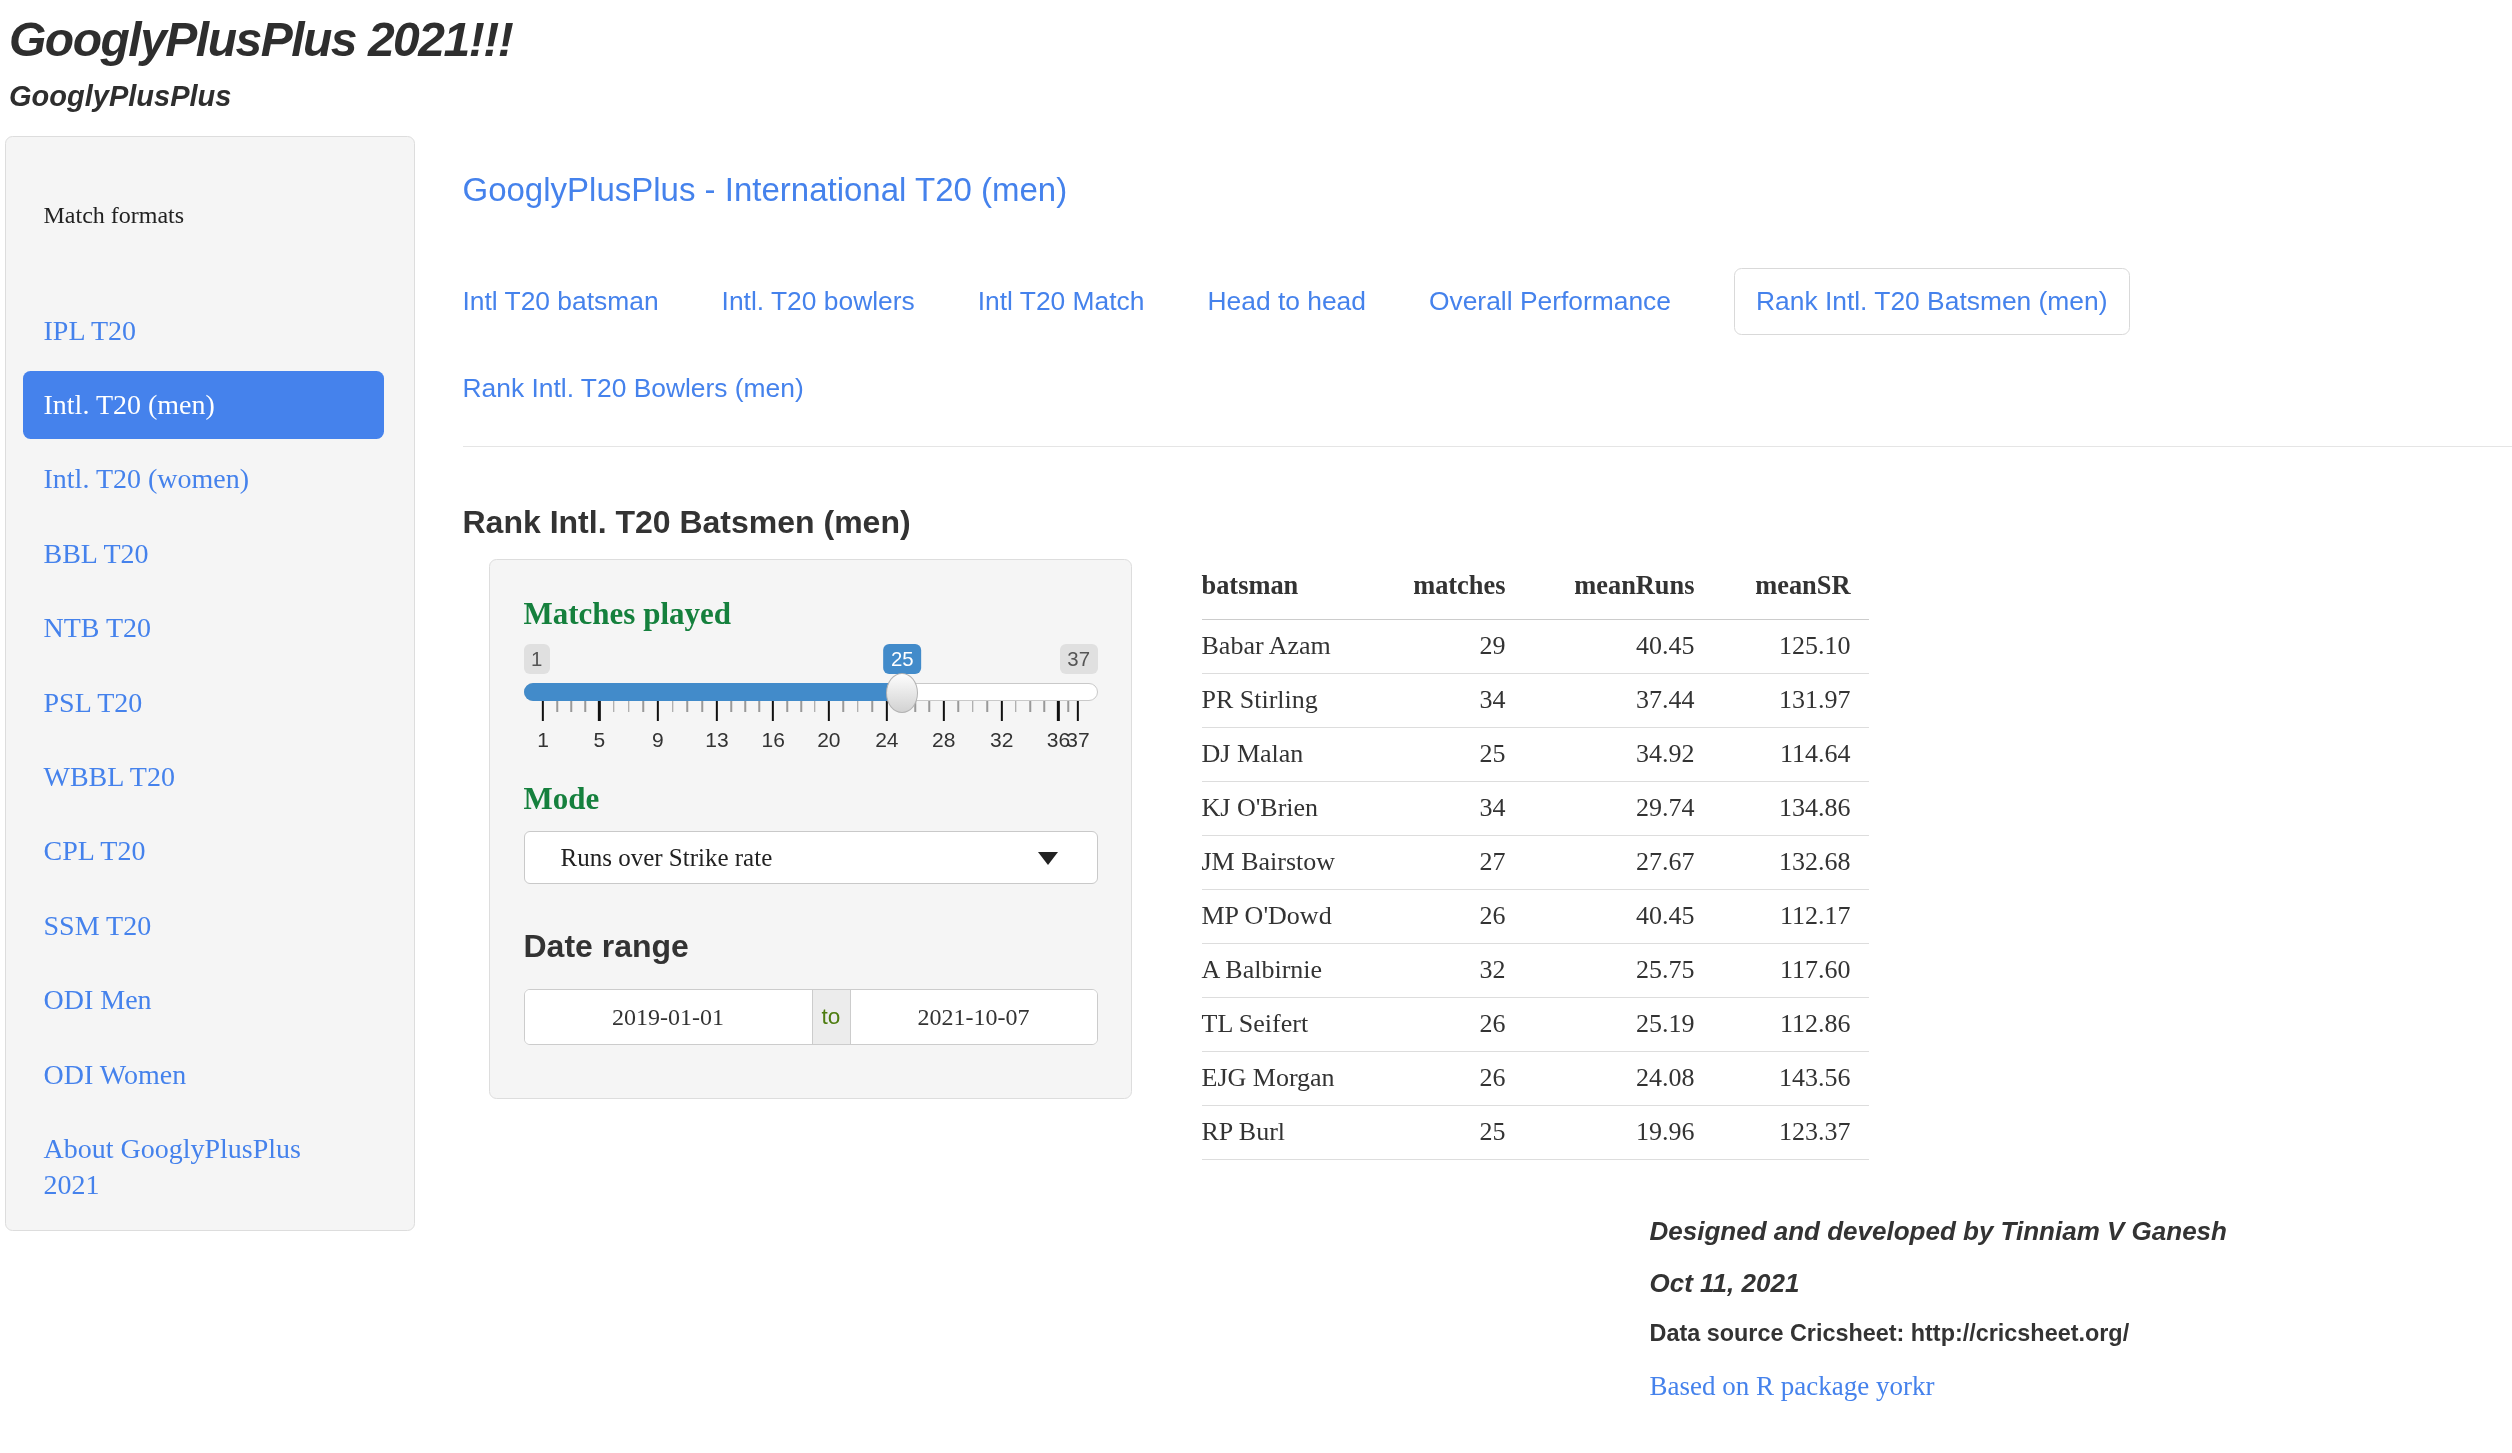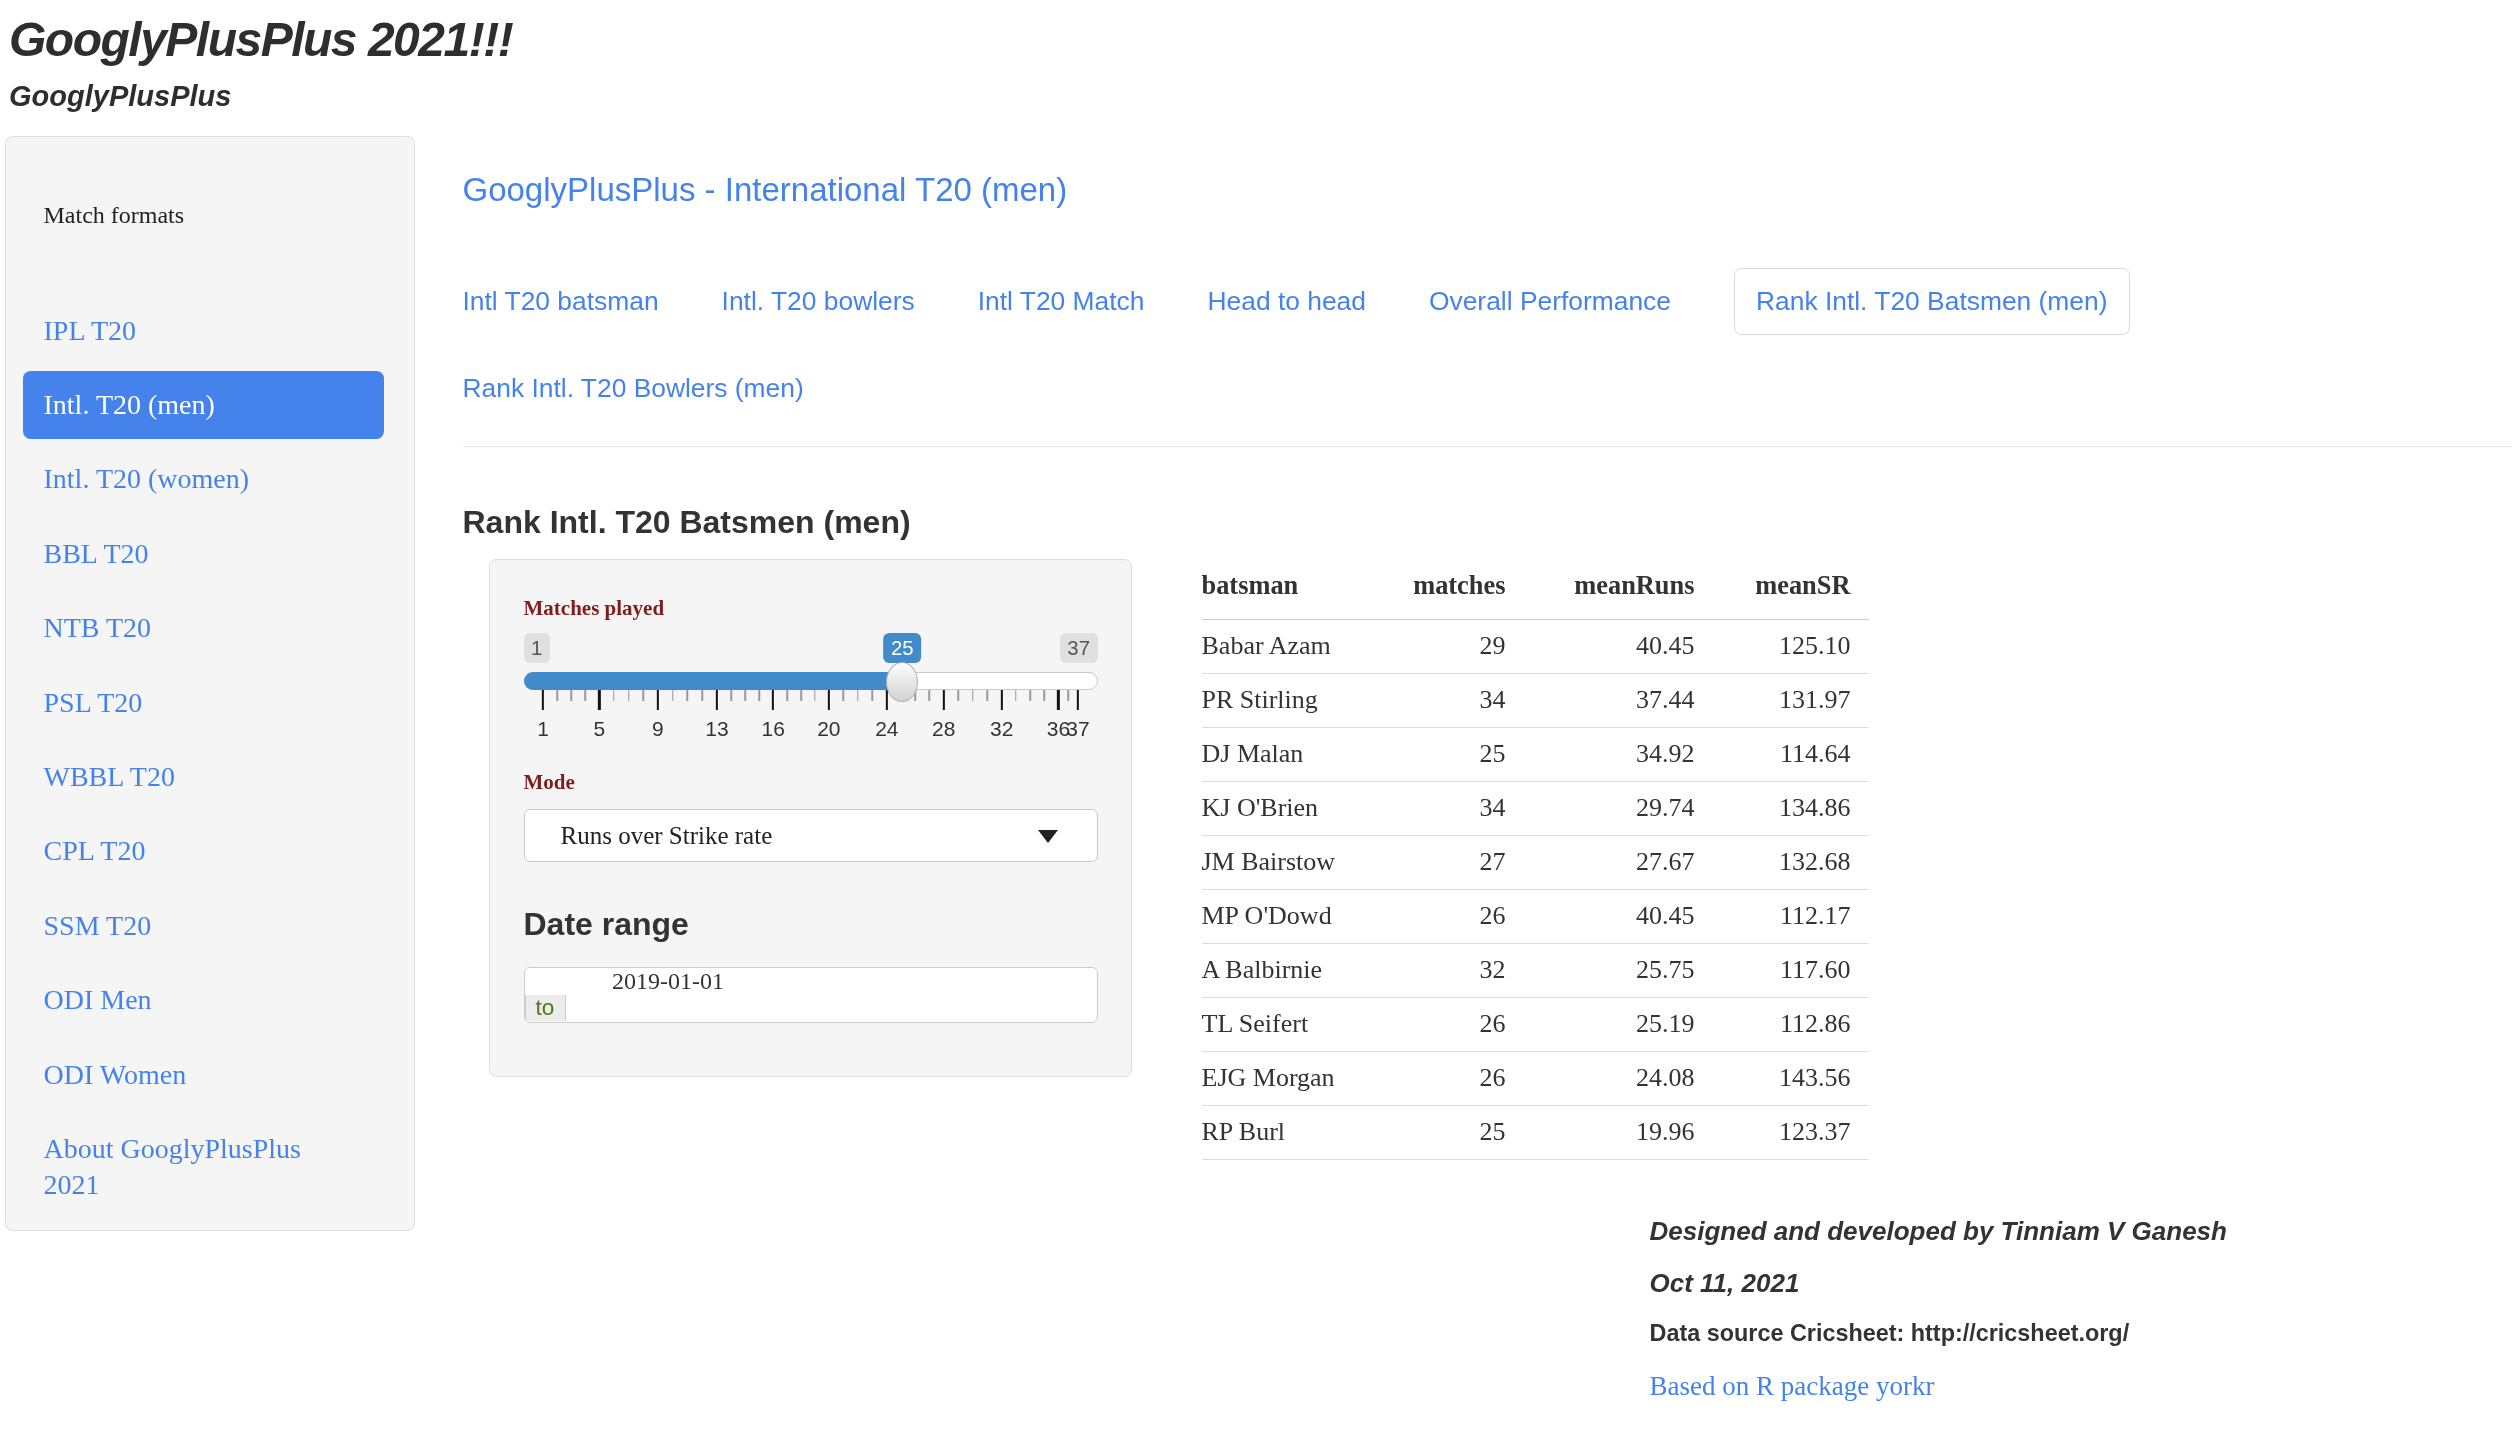--- a/index.html
+++ b/index.html
@@ -35,21 +35,21 @@
   .tab.active { border:1.5px solid #d9d9d9; border-radius:7.5px; padding:17.4px 21px; background:#fff; }
   .tabs-divider { border:none; border-top:1.5px solid #e5e5e5; margin-top:42px; }
   .section-title { font-family:"Liberation Sans", sans-serif; font-weight:700; font-size:32px;
                    color:#333; margin-top:57px; }
 
   .content-row { display:flex; align-items:flex-start; margin-top:18px; }
 
   
   .control-panel { margin-left:26px; width:643px; background:#f5f5f5; border:1.5px solid #ddd;
                    border-radius:7.5px; padding:36px 33px 53px 34px; flex:none; }
-  .control-label { font-size:21px; font-weight:700; color:#7f1d1d; font-family:"Liberation Serif", serif; }
+  .control-label { font-size:31px; font-weight:700; color:#15803d; font-family:"Liberation Serif", serif; }
 
   .slider { position:relative; margin-top:12px; }
   .slider-badges { position:relative; height:30px; }
   .badge { position:absolute; top:0; font-family:"Liberation Sans", sans-serif; font-size:20.4px;
            line-height:1; padding:4.5px 7.5px; border-radius:6px; background:#e0e0e0; color:#555; }
   .badge-min { left:0; }
   .badge-max { right:0; }
   .badge-val { background:#428bca; color:#fff; transform:translateX(-50%); }
 
   .track-wrap { position:relative; height:18px; margin-top:9px; }
@@ -73,21 +73,21 @@
   .select { margin-top:13.6px; height:53px; background:#fff; border:0.8px solid #c9c9c9;
             border-radius:6px; display:flex; align-items:center; padding:0 68px 0 36px;
             font-size:25px; color:#222; position:relative; cursor:pointer; }
   .caret { position:absolute; right:39px; top:50%; margin-top:-5.3px; width:0; height:0;
            border-left:10.6px solid transparent; border-right:10.6px solid transparent;
            border-top:13px solid #222; }
 
   .date-label { margin-top:44px; font-family:"Liberation Sans", sans-serif; font-weight:700;
                 font-size:32px; color:#333; }
   .date-group { display:flex; margin-top:24px; height:56px; border:0.8px solid #ccc;
-                border-radius:6px; overflow:hidden; background:#fff;flex-direction:column; }
+                border-radius:6px; overflow:hidden; background:#fff; }
   .date-input { border:none; outline:none; font-family:"Liberation Serif", serif; font-size:24px;
                 color:#333; text-align:center; background:#fff; height:100%; }
   .date-from { width:287px; }
   .date-to   { width:246px; }
   .to-box { width:41px; background:#ececec; border-left:0.8px solid #ccc; border-right:0.8px solid #ccc;
             display:flex; align-items:center; justify-content:center;
             font-family:"Liberation Sans", sans-serif; font-size:22.6px; color:#4d7c0f; }
 
   
   .results-table { margin-left:70px; border-collapse:collapse; width:667px; flex:none; }

